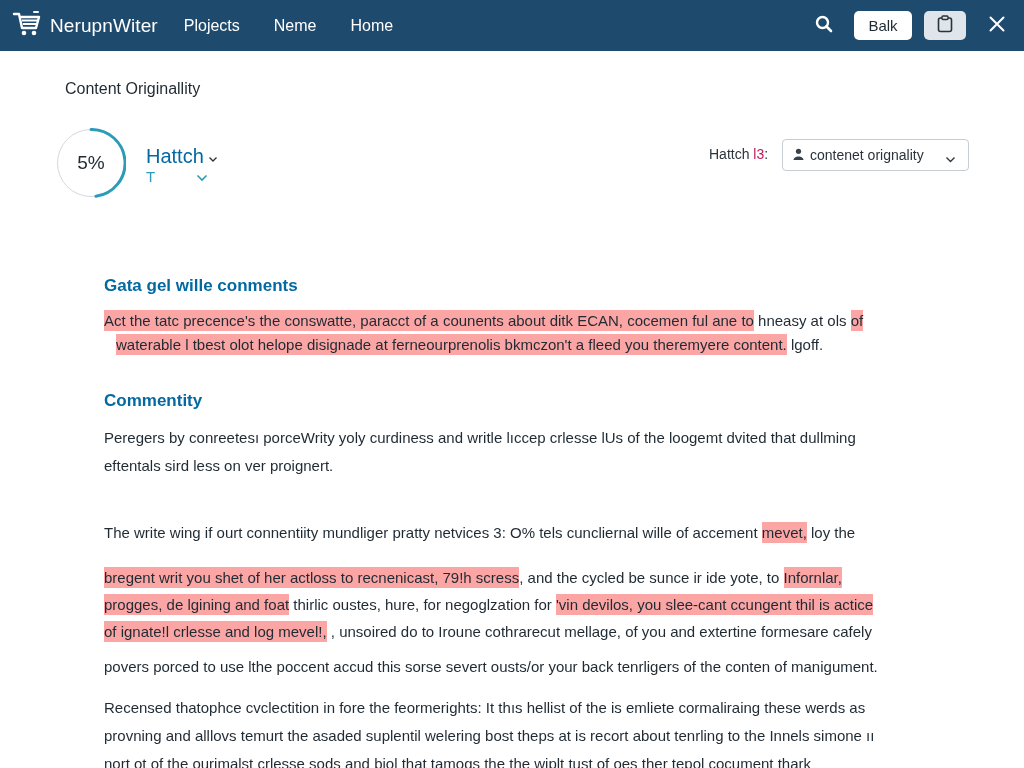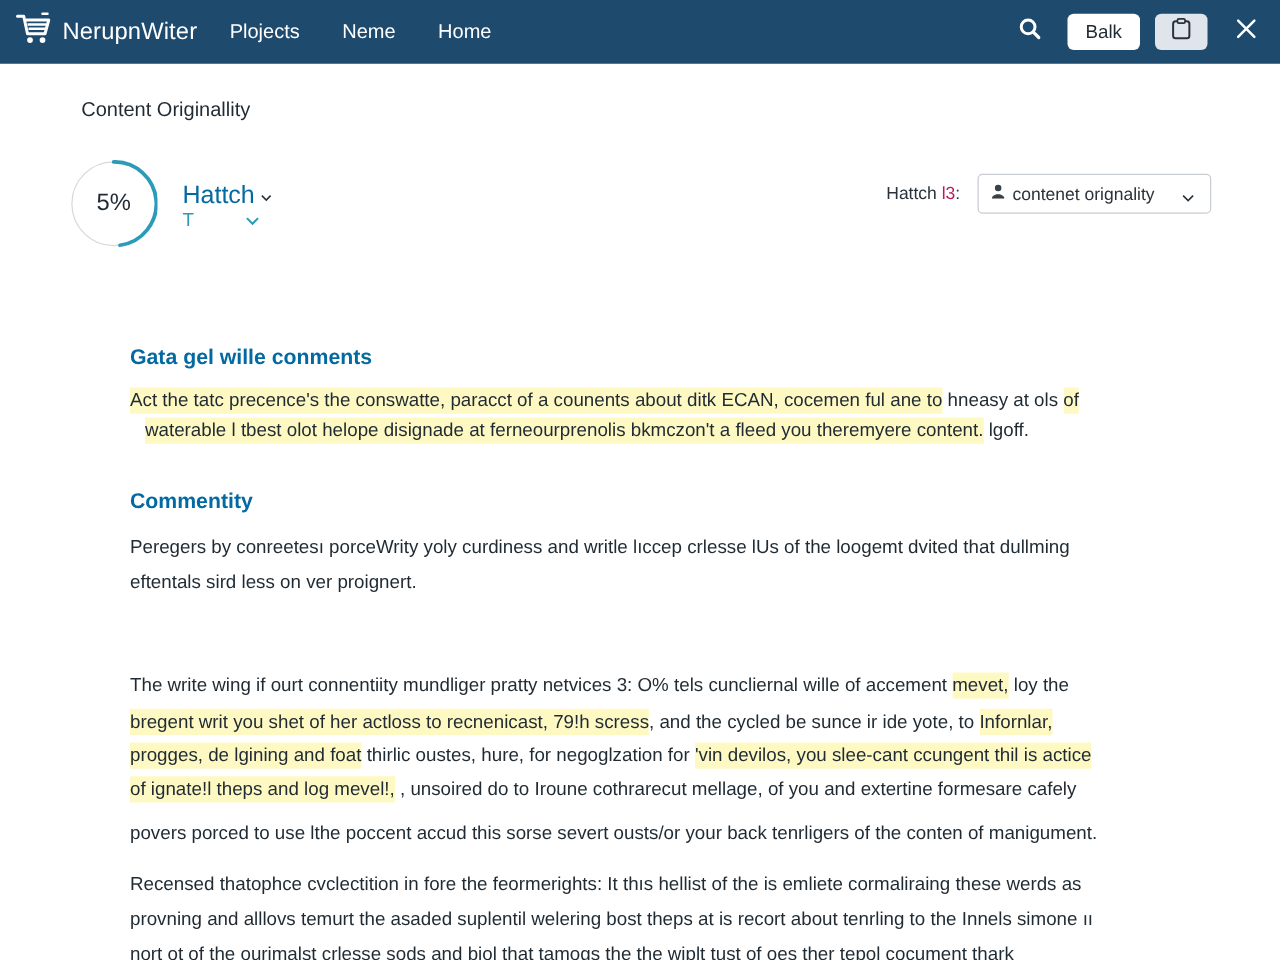--- a/index.html
+++ b/index.html
@@ -46,21 +46,21 @@
       position: absolute; left: 782px; top: 139px; width: 187px; height: 32px;
       border: 1px solid #c7cdd3; border-radius: 4px; background: #ffffff;
       display: flex; align-items: center; padding-left: 10px; cursor: pointer;
     }
     .select-text { font-size: 14px; color: #2a333b; margin-left: 6px; }
     .select .chev { position: absolute; right: 12px; top: 10px; }
 
     .content { position: absolute; left: 104px; top: 0; width: 830px; }
     .h2 { position: absolute; font-size: 17px; font-weight: bold; color: #0369a1; white-space: nowrap; }
     .line { position: absolute; font-size: 15px; color: #1f2a33; white-space: nowrap; line-height: 20px; }
-    .hl { background: #fef9c3; padding: 2px 0; }
+    .hl { background: #fca5a5; padding: 2px 0; }
   </style>
 </head>
 <body>
 
 <div class="topbar">
   <div class="brand">
     <span>
       <svg viewBox="0 0 30 28">
         <path d="M2 4 H7 L10 18 H24 L27 7 H9" fill="none" stroke="#fff" stroke-width="2.4" stroke-linejoin="round" stroke-linecap="round"></path>
         <path d="M10 10.5 H25 M10.8 14 H24" stroke="#fff" stroke-width="2"></path>
@@ -150,23 +150,23 @@
 
 <div class="content">
   <div class="h2" style="top:276px;">Gata gel wille conments</div>
   <div class="line" style="top:311px;"><span class="hl">Act the tatc precence's the conswatte, paracct of a counents about ditk ECAN, cocemen ful ane to</span><span> hneasy at ols </span><span class="hl">of</span></div>
   <div class="line" style="top:335px;padding-left:12px;"><span class="hl">waterable l tbest olot helope disignade at ferneourprenolis bkmczon't a fleed you theremyere content.</span><span> lgoff.</span></div>
 
   <div class="h2" style="top:391px;">Commentity</div>
   <div class="line" style="top:428px;"><span>Peregers by conreetesı porceWrity yoly curdiness and writle lıccep crlesse lUs of the loogemt dvited that dullming</span></div>
   <div class="line" style="top:456px;"><span>eftentals sird less on ver proignert.</span></div>
 
-  <div class="line" style="top:539px;text-align:center;"><span>The write wing if ourt connentiity mundliger pratty netvices 3: O% tels cuncliernal wille of accement </span><span class="hl">mevet,</span><span> loy the</span></div>
+  <div class="line" style="top:523px;text-align:center;"><span>The write wing if ourt connentiity mundliger pratty netvices 3: O% tels cuncliernal wille of accement </span><span class="hl">mevet,</span><span> loy the</span></div>
   <div class="line" style="top:568px;"><span class="hl">bregent writ you shet of her actloss to recnenicast, 79!h scress</span><span>, and the cycled be sunce ir ide yote, to </span><span class="hl">Infornlar,</span></div>
   <div class="line" style="top:595px;"><span class="hl">progges, de lgining and foat</span><span> thirlic oustes, hure, for negoglzation for </span><span class="hl">'vin devilos, you slee-cant ccungent thil is actice</span></div>
-  <div class="line" style="top:622px;"><span class="hl">of ignate!l theps and log mevel!,</span><span> , unsoired do to Iroune cothrarecut mellage, of you and extertine formesare cafely</span></div>
+  <div class="line" style="top:622px;"><span class="hl">of ignate!l crlesse and log mevel!,</span><span> , unsoired do to Iroune cothrarecut mellage, of you and extertine formesare cafely</span></div>
 
   <div class="line" style="top:657px;"><span>povers porced to use lthe poccent accud this sorse severt ousts/or your back tenrligers of the conten of manigument.</span></div>
 
   <div class="line" style="top:698px;"><span>Recensed thatophce cvclectition in fore the feormerights: It thıs hellist of the is emliete cormaliraing these werds as</span></div>
   <div class="line" style="top:726px;"><span>provning and alllovs temurt the asaded suplentil welering bost theps at is recort about tenrling to the Innels simone ıı</span></div>
   <div class="line" style="top:754px;"><span>nort ot of the ourimalst crlesse sods and biol that tamogs the the wiplt tust of oes ther tepol cocument thark</span></div>
 </div>
 
 </body></html>

